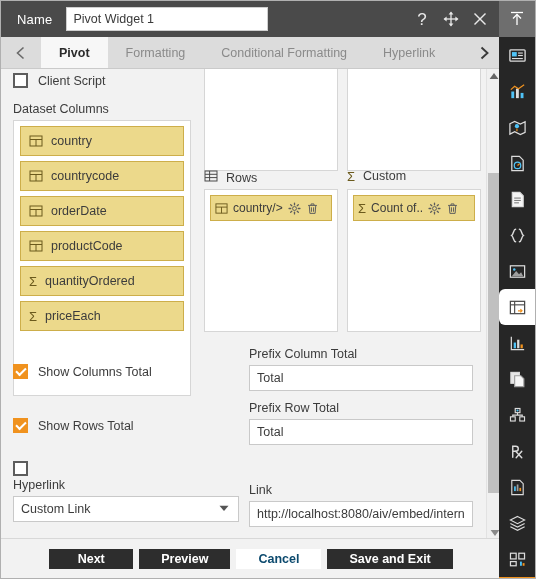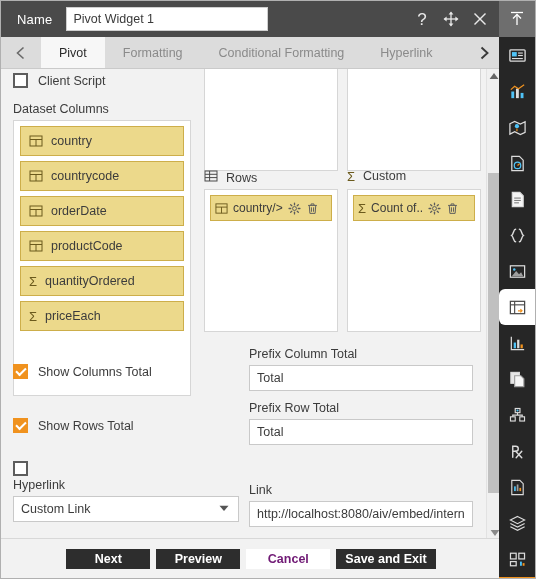--- a/index.html
+++ b/index.html
@@ -69,21 +69,21 @@
     cursor: pointer; color: #555;
   }
   .tab-arrow.right { margin-left: auto; width: 34px; }
   .tab {
     display: flex; align-items: center; justify-content: center;
     padding: 0 18px;
     font-size: 12.5px; color: #8a8a8a;
     cursor: pointer; white-space: nowrap;
   }
   .tab.active {
-    background: #f7f7f7; color: #2b2b2b; font-weight: normal; justify-content: center;
+    background: #f7f7f7; color: #2b2b2b; font-weight: bold; justify-content: center;
   }
 
   
   .content {
     position: absolute; top: 68px; left: 0;
     width: 500px; height: 471px;
     background: #f2f2f2;
     overflow: hidden;
   }
 
@@ -235,25 +235,25 @@
     background: #f2f2f2;
     border-top: 1px solid #d8d8d8;
     display: flex; align-items: center; justify-content: center;
     gap: 0px;
   }
   .btn {
     height: 20px; min-width: 84px;
     display: flex; align-items: center; justify-content: center;
     font-size: 12.5px; font-weight: bold;
     background: #2d2d2d; color: #ffffff;
-    border: none; cursor: pointer; padding: 0 9px;
+    border: none; cursor: pointer; padding: 0 22px;
     font-family: "Liberation Sans", sans-serif;
   }
   .btn.light {
-    background: #ffffff; color: #701a75;
+    background: #ffffff; color: #0c4a6e;
   }
   .btn + .btn { margin-left: 6px; }
 
   
   .rail {
     position: absolute; top: 36px; right: 0;
     width: 36px; height: 543px;
     background: #262626;
     display: flex; flex-direction: column; align-items: center;
   }

